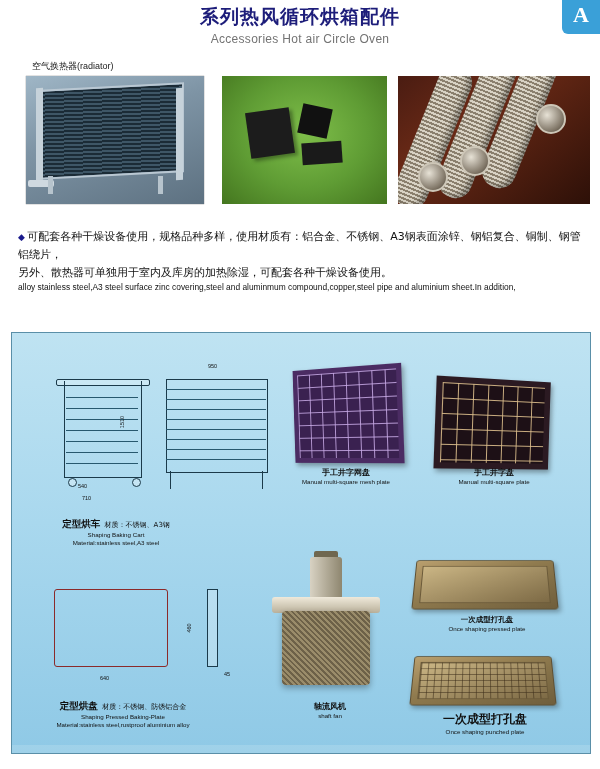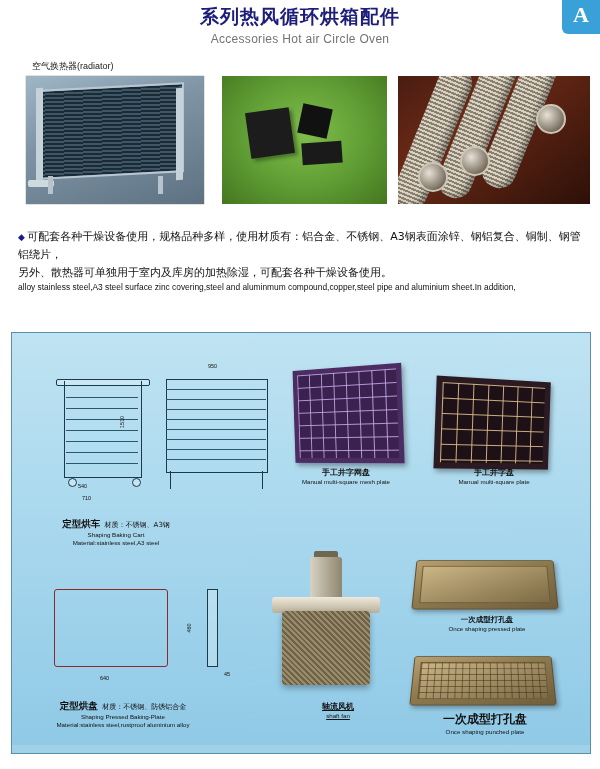--- a/index.html
+++ b/index.html
@@ -619,21 +619,21 @@
       <div class="c-en">Shaping Pressed Baking-Plate</div>
       <div class="c-en">Material:stainless steel,rustproof aluminium alloy</div>
     </div>
 
     <div class="fan">
       <div class="fan-motor-top"></div>
       <div class="fan-motor"></div>
       <div class="fan-plate"></div>
       <div class="fan-body"></div>
     </div>
-    <div class="cap" style="left:266px; top:368px; width:120px;text-decoration:underline;">
+    <div class="cap" style="left:258px; top:368px; width:120px;">
       <div class="c-cn" style="font-size:8px;">轴流风机</div>
       <div class="c-en">shaft fan</div>
     </div>
 
     <div class="pan pan1">
       <div class="pan-inner"></div>
     </div>
     <div class="cap" style="left:400px; top:282px; width:150px;">
       <div class="c-cn" style="font-size:7.5px;">一次成型打孔盘</div>
       <div class="c-en">Once shaping pressed plate</div>

